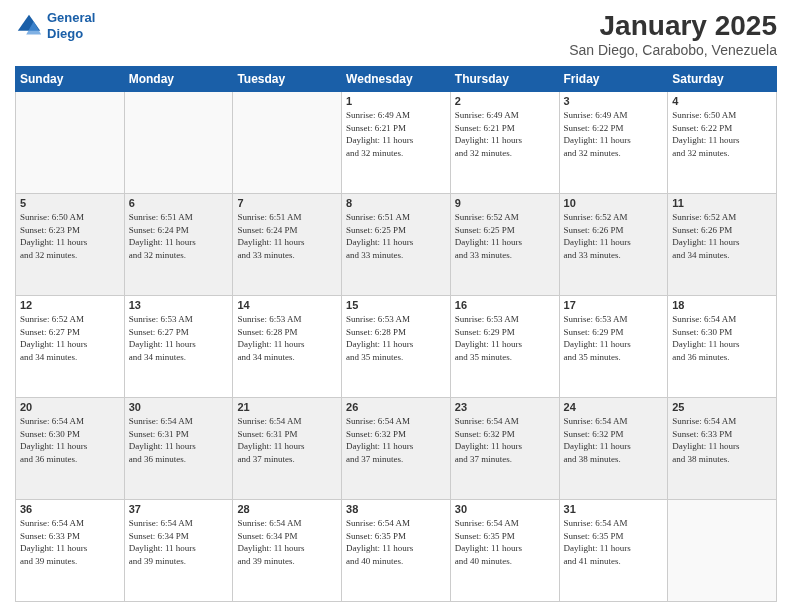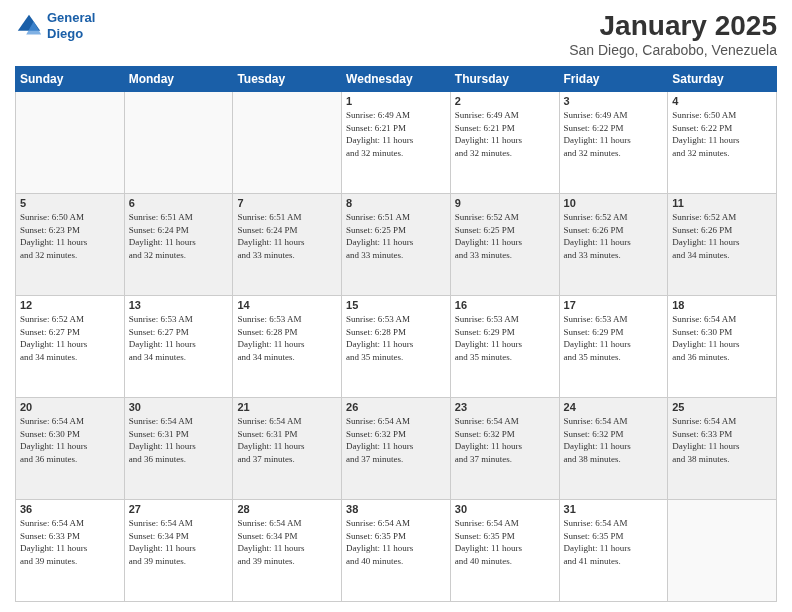--- a/index.html
+++ b/index.html
@@ -241,21 +241,21 @@
             <span class="day-num">25</span>
             <div class="day-info">Sunrise: 6:54 AM<br>Sunset: 6:33 PM<br>Daylight: 11 hours<br>and 38 minutes.</div>
           </td>
         </tr>
         <tr>
           <td>
             <span class="day-num">36</span>
             <div class="day-info">Sunrise: 6:54 AM<br>Sunset: 6:33 PM<br>Daylight: 11 hours<br>and 39 minutes.</div>
           </td>
           <td>
-            <span class="day-num">27</span>
+            <span class="day-num">37</span>
             <div class="day-info">Sunrise: 6:54 AM<br>Sunset: 6:34 PM<br>Daylight: 11 hours<br>and 39 minutes.</div>
           </td>
           <td>
             <span class="day-num">28</span>
             <div class="day-info">Sunrise: 6:54 AM<br>Sunset: 6:34 PM<br>Daylight: 11 hours<br>and 39 minutes.</div>
           </td>
           <td>
             <span class="day-num">38</span>
             <div class="day-info">Sunrise: 6:54 AM<br>Sunset: 6:35 PM<br>Daylight: 11 hours<br>and 40 minutes.</div>
           </td>

